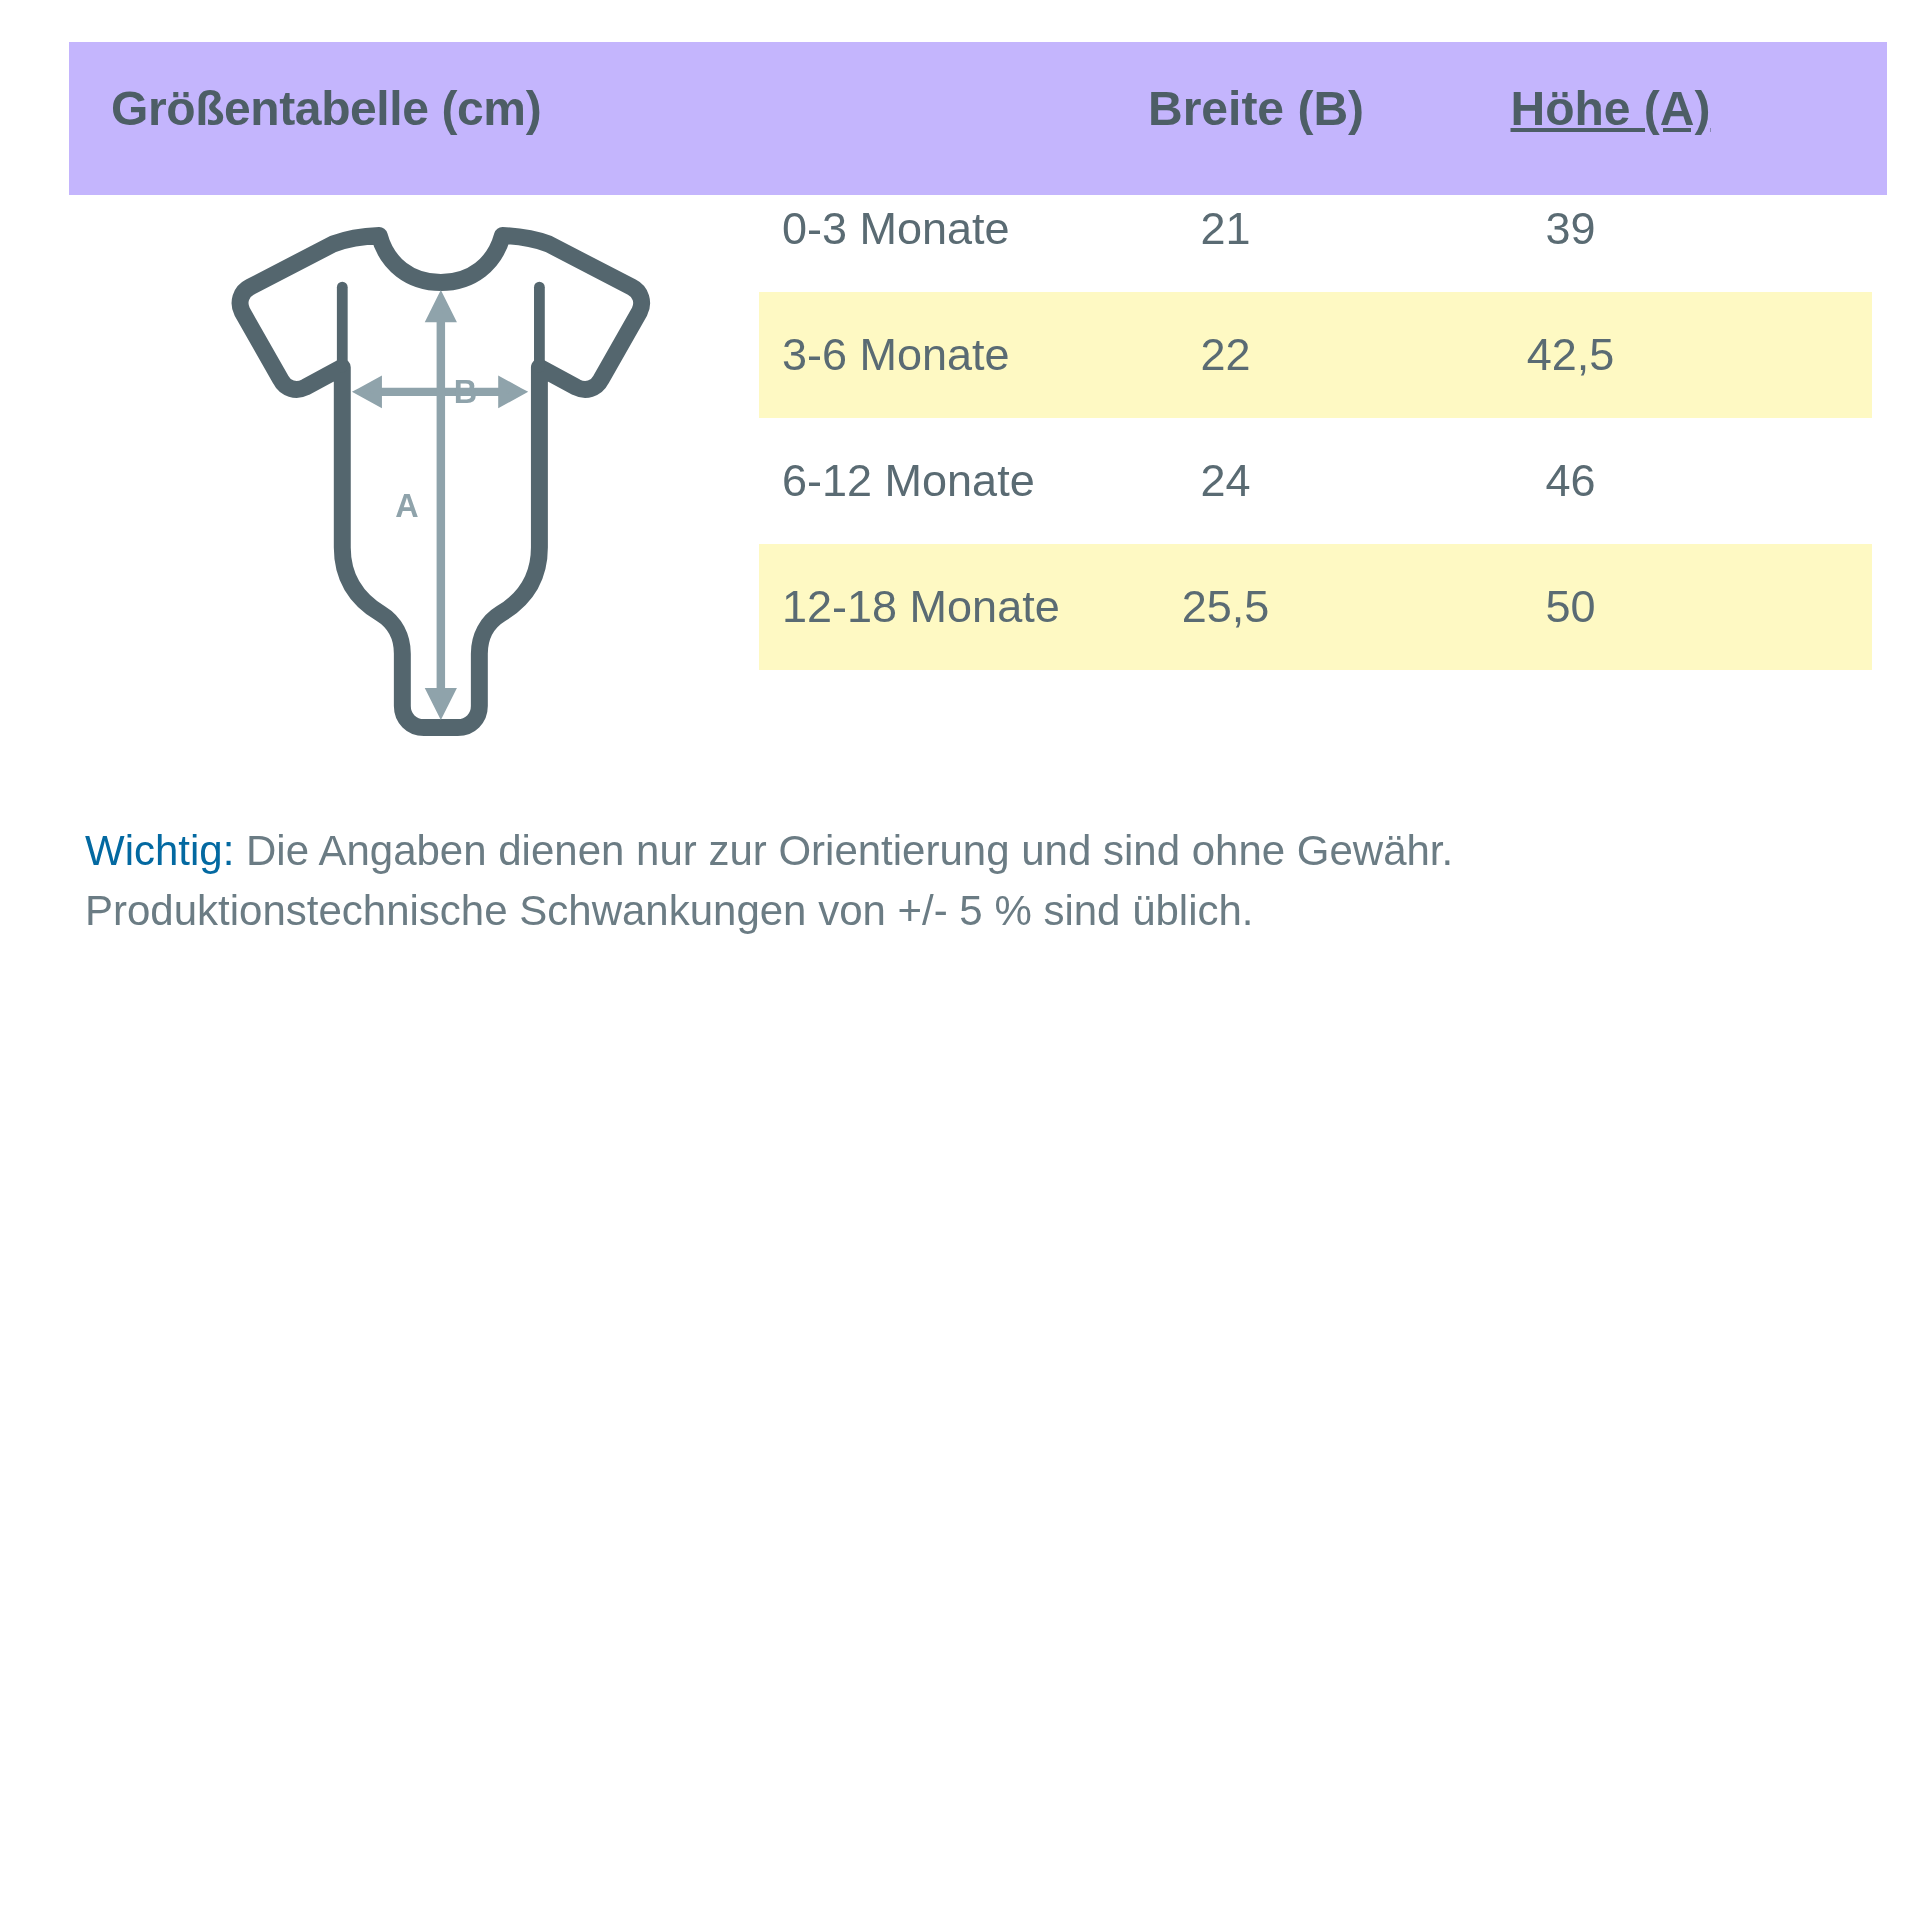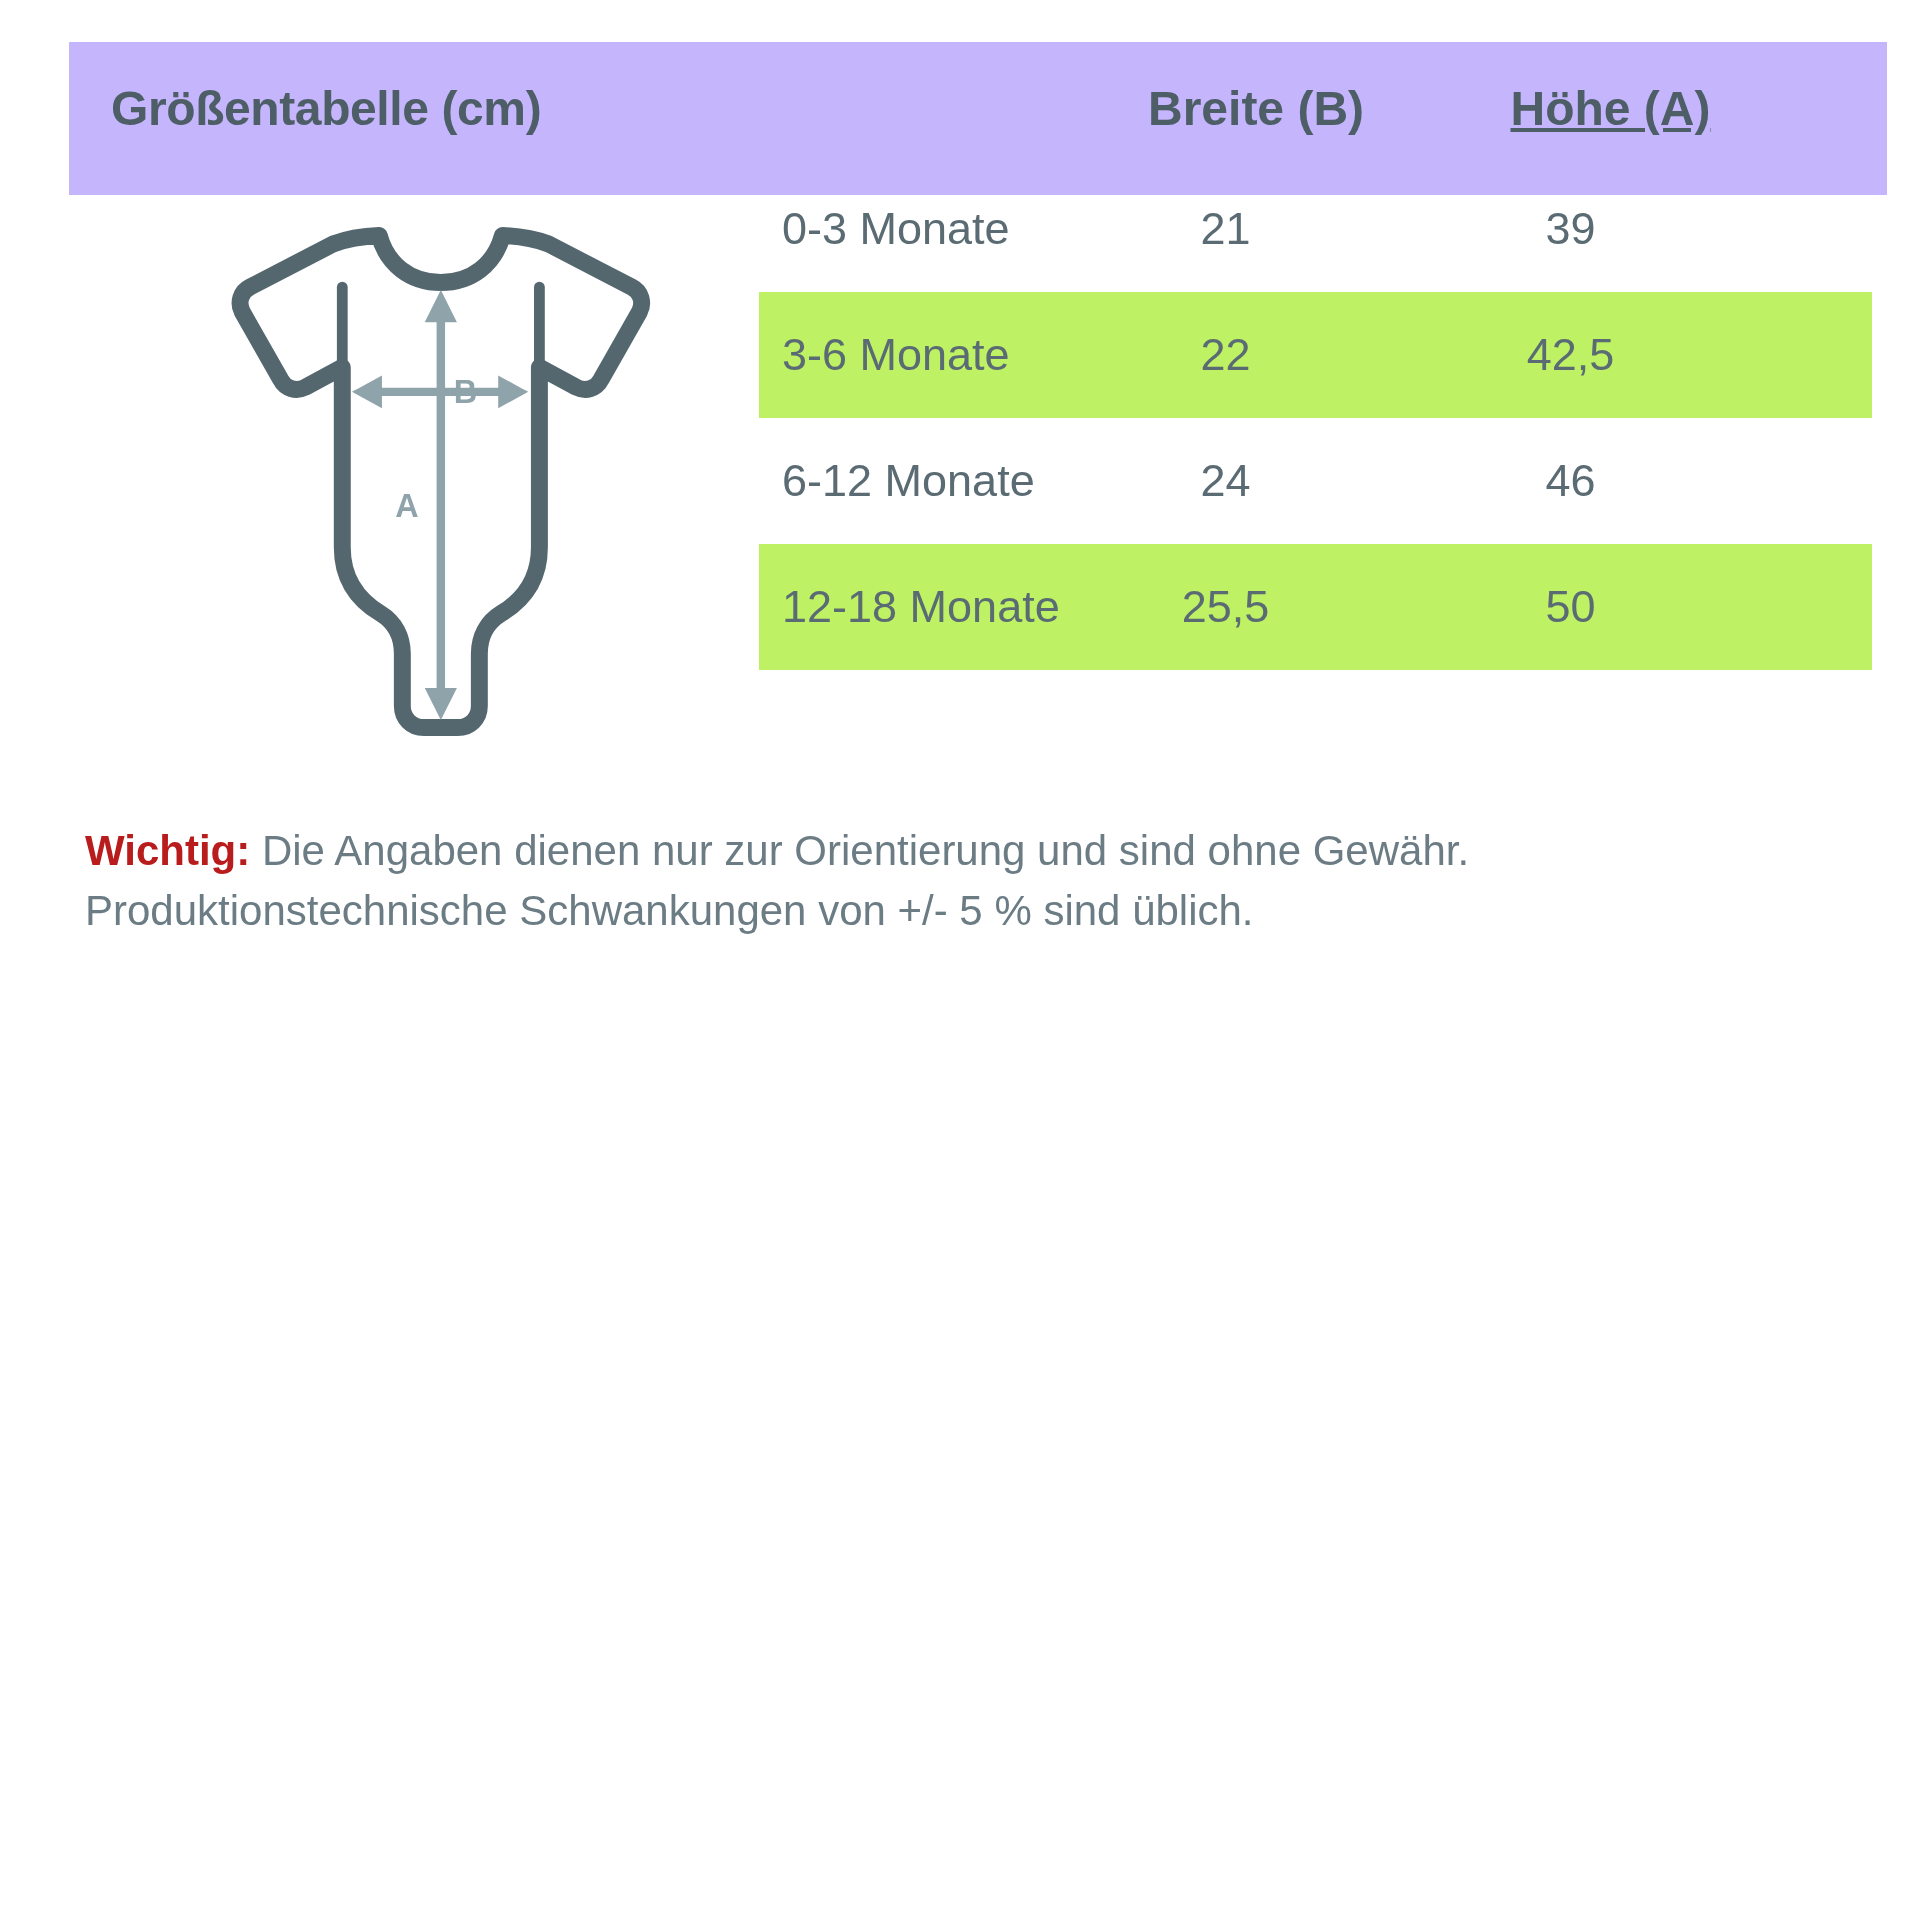--- a/index.html
+++ b/index.html
@@ -72,21 +72,21 @@
     left: 759px;
     top: 166px;
     width: 1113px;
   }
   .row {
     position: relative;
     height: 126px;
     box-sizing: border-box;
   }
   .row.alt {
-    background: #bef264;
+    background: #fef9c3;
   }
   .row .cell-size {
     position: absolute;
     left: 23px;
     top: 37px;
     font-size: 45px;
     color: #5a6b73;
     white-space: nowrap;
   }
   .row .cell-width {
@@ -123,22 +123,22 @@
   .note {
     position: absolute;
     left: 85px;
     top: 821px;
     width: 1772px;
     font-size: 42px;
     line-height: 1.42;
     color: #6b7c84;
   }
   .note b {
-    color: #b91c1c;
-    font-weight: bold;
+    color: #0369a1;
+    font-weight: normal;
   }
 </style>
 </head>
 <body>
 
 <div class="sheet">
 
   <div class="header">
     <div class="header-title">Größentabelle (cm)</div>
     <div class="header-col-b">Breite (B)</div>

